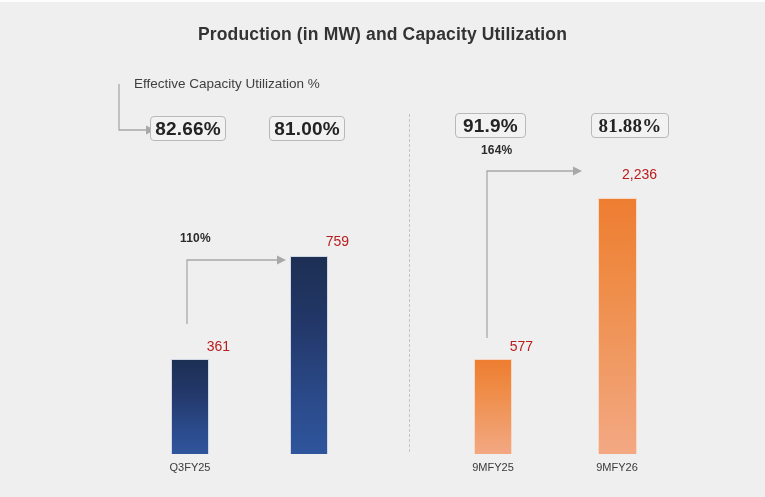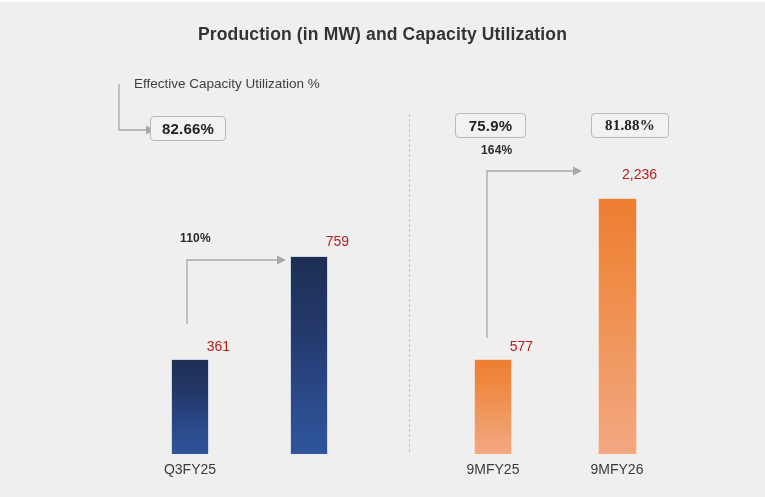--- a/index.html
+++ b/index.html
@@ -52,21 +52,21 @@
   .pill {
     position: absolute;
     box-sizing: border-box;
     height: 25px;
     border: 1px solid #b9b9b9;
     border-radius: 4px;
     background: #f2f2f2;
     display: flex;
     align-items: center;
     justify-content: center;
-    font-size: 15px;
+    font-size: 19px;
     font-weight: bold;
     color: #232323;
     letter-spacing: 0.2px;
   }
 
   
   .bar {
     position: absolute;
     box-sizing: border-box;
   }
@@ -86,21 +86,21 @@
     position: absolute;
     font-size: 14px;
     color: #b91c1c;
     text-align: right;
     white-space: nowrap;
   }
 
   
   .cat-label {
     position: absolute;
-    font-size: 14px;
+    font-size: 11px;
     color: #3a3a3a;
     text-align: center;
     white-space: nowrap;
   }
 
   
   .growth-label {
     position: absolute;
     font-size: 12px;
     font-weight: bold;
@@ -127,21 +127,22 @@
   <div id="capacity-caption">Effective Capacity Utilization %</div>
 
   <div id="chart-title">Production (in MW) and Capacity Utilization</div>
 
   <svg class="elbow" style="left:114px; top:80px;" width="46" height="56" viewBox="0 0 46 56">
     <path d="M5,2 L5,48 L32,48" fill="none" stroke="#a8a8a8" stroke-width="1.3"></path>
     <path d="M32,43.4 L41,48 L32,52.6 Z" fill="#a8a8a8"></path>
   </svg>
 
   <div class="pill" style="left:150px; top:114px; width:76px;">82.66%</div>
-  <div class="pill" style="left:455px; top:111px; width:71px;">75.9%</div>
+  <div class="pill" style="left:269px; top:114px; width:76px;">81.00%</div>
+  <div class="pill" style="left:455px; top:111px; width:71px;">91.9%</div>
   <div class="pill" style="left:591px; top:111px; width:78px;font-family:Liberation Serif, serif;">81.88%</div>
 
   <div id="panel-divider"></div>
 
   <div class="growth-label" style="left:180px; top:229px; width:100px;">110%</div>
 
   <svg class="elbow" style="left:183px; top:252px;" width="106" height="72" viewBox="0 0 106 72">
     <path d="M4,70 L4,6 L94,6" fill="none" stroke="#a8a8a8" stroke-width="1.3"></path>
     <path d="M94,1.6 L103,6 L94,10.4 Z" fill="#a8a8a8"></path>
   </svg>

